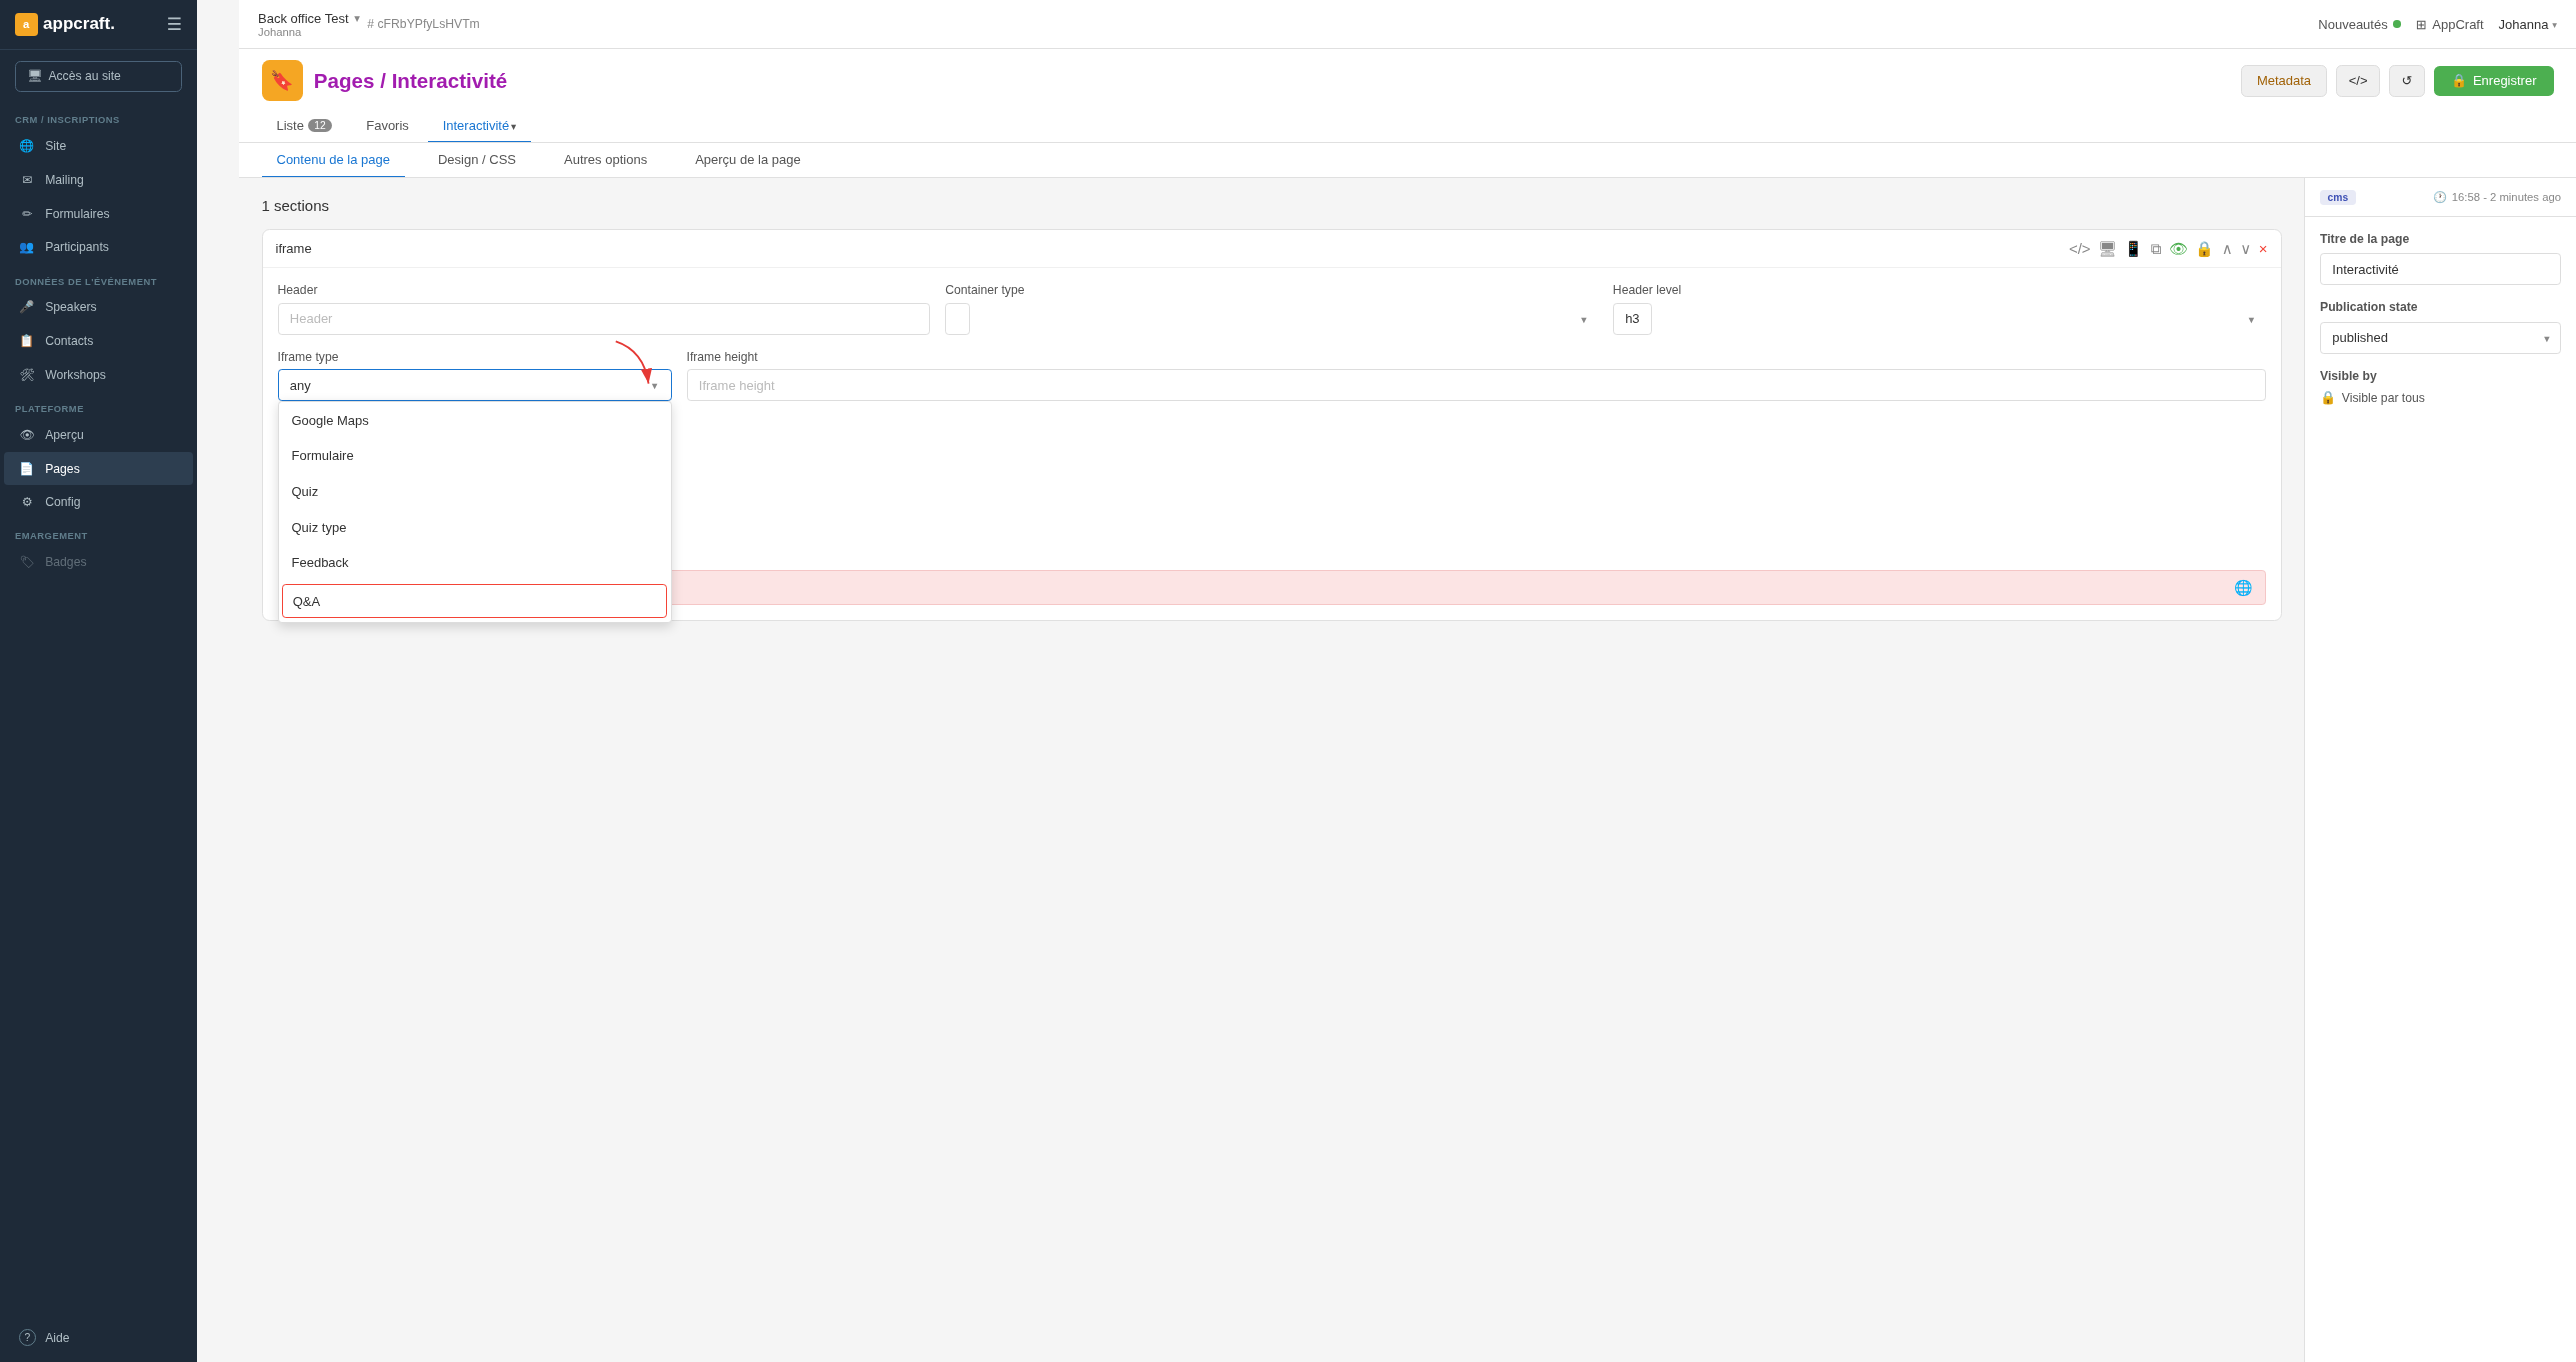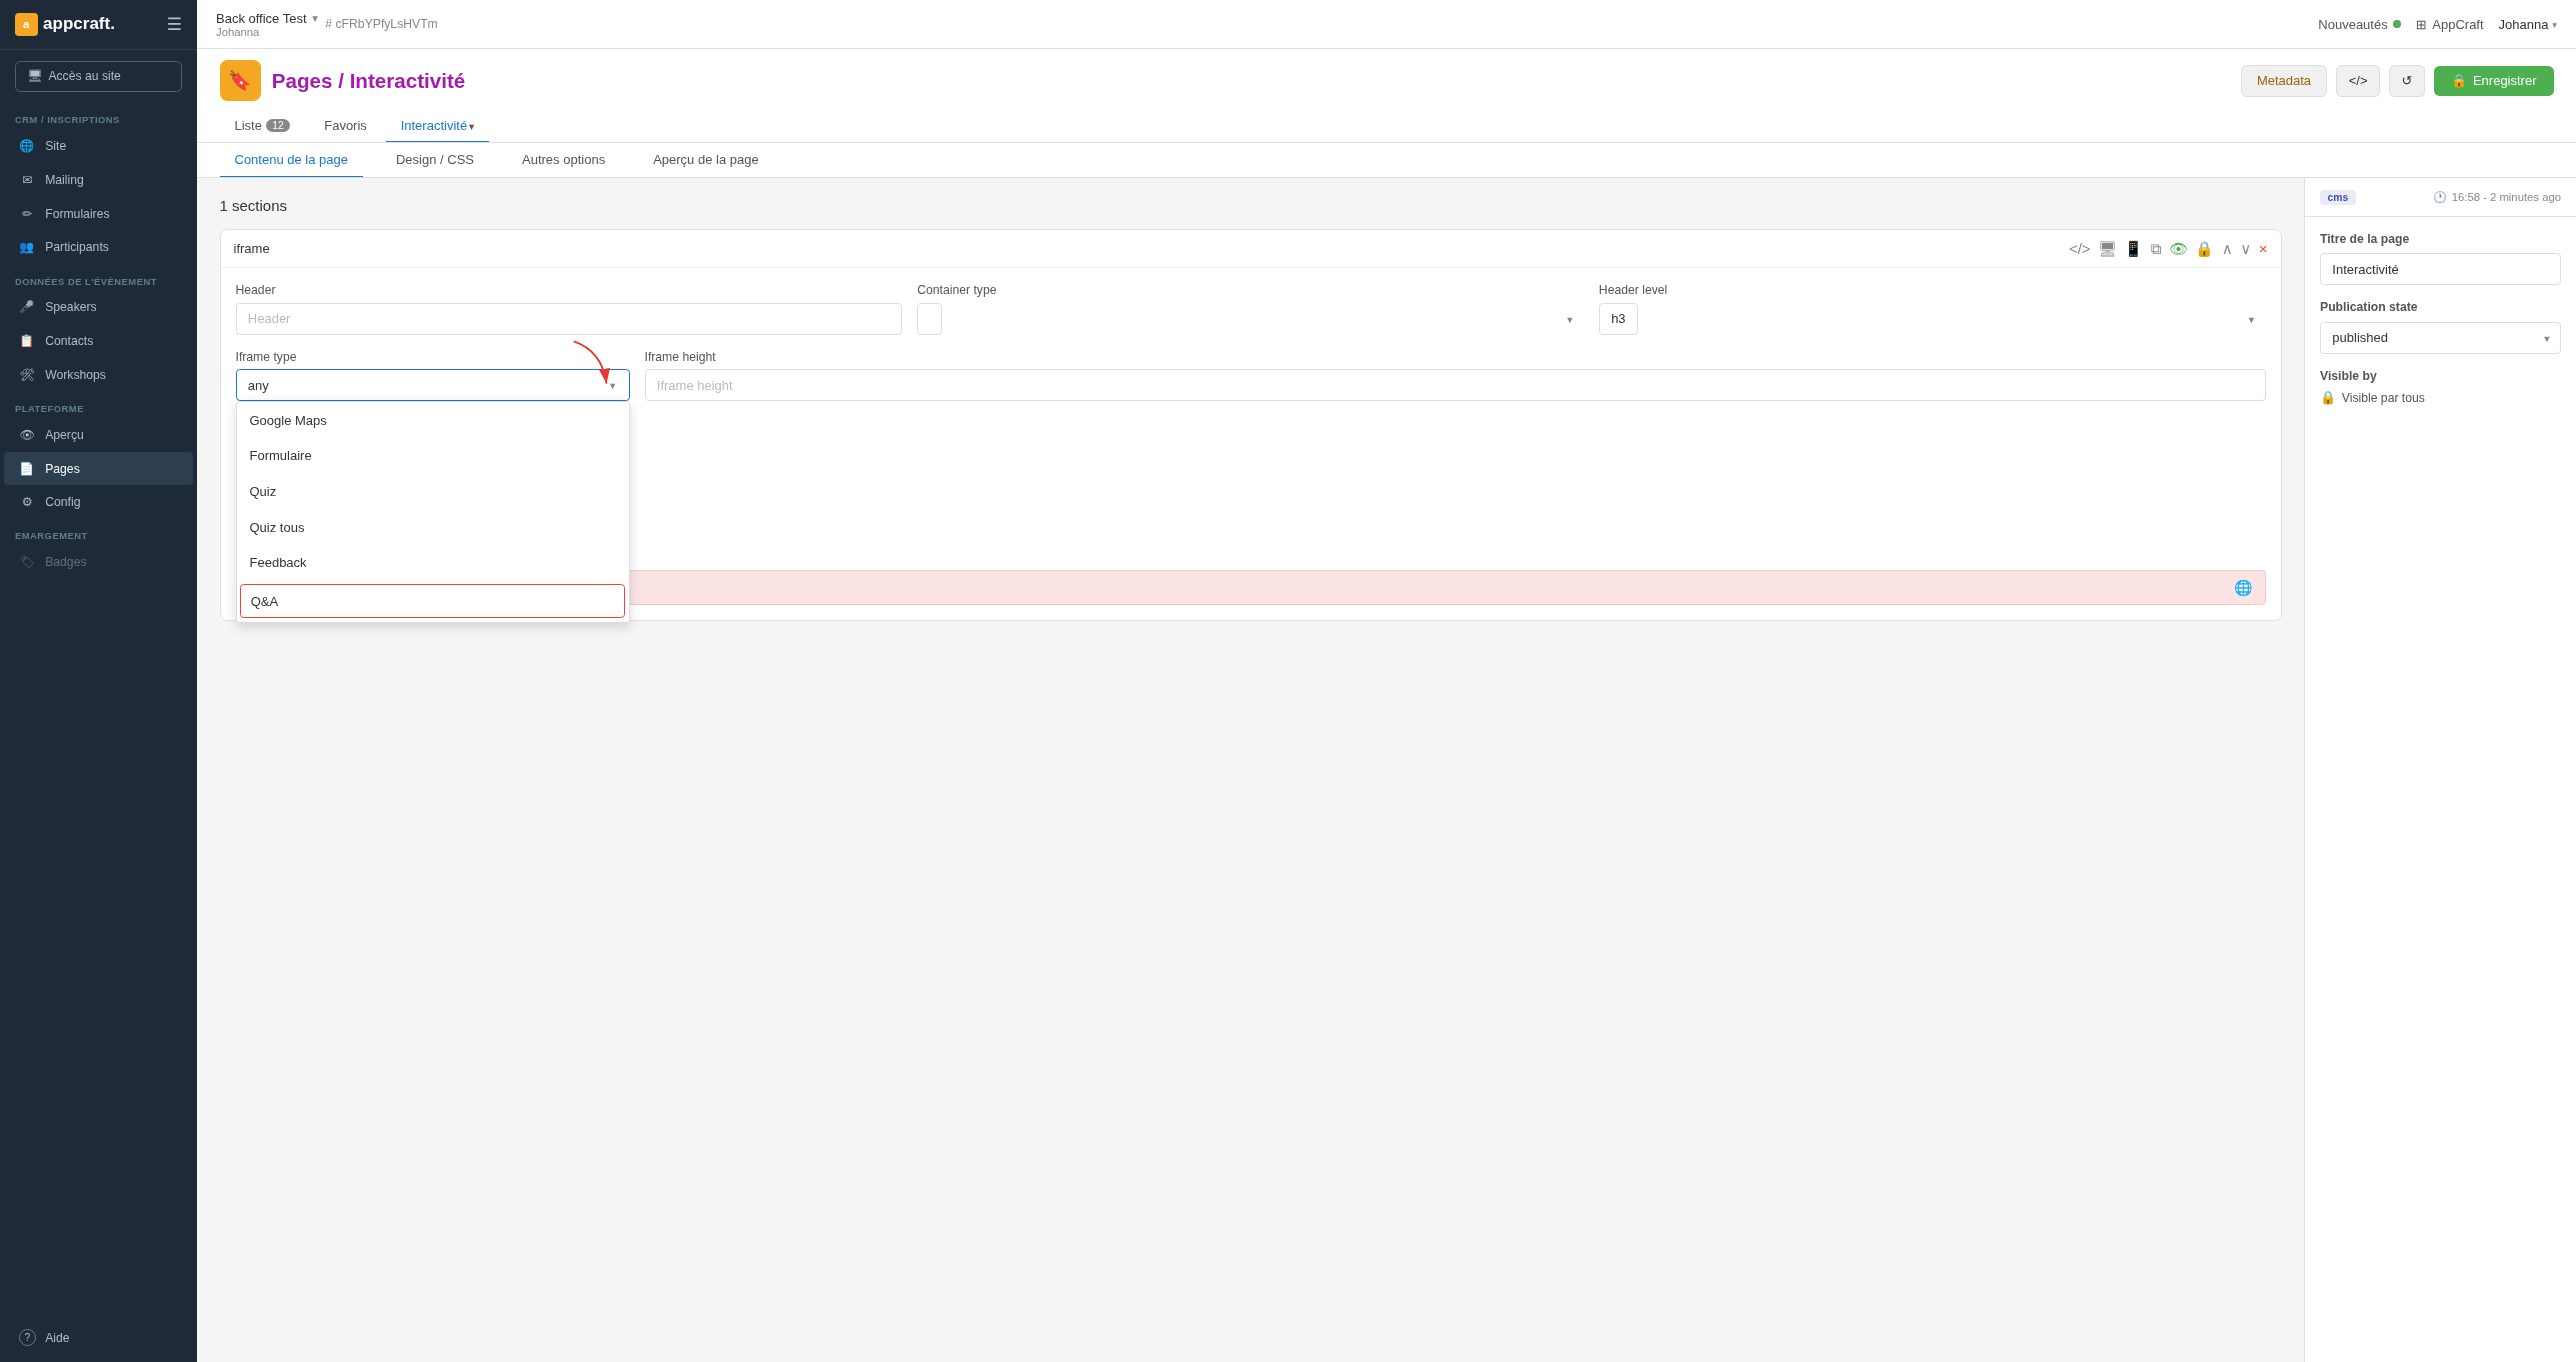--- a/index.html
+++ b/index.html
@@ -11,21 +11,21 @@
     .sidebar-logo-text { color: #fff; font-size: 17px; font-weight: bold; display: flex; align-items: center; gap: 5.6px; }
     .logo-icon { width: 22.5px; height: 22.5px; background: #f5a623; border-radius: 3.8px; display: flex; align-items: center; justify-content: center; color: #fff; font-size: 11.3px; font-weight: bold; }
     .hamburger-icon { color: #b0bec5; cursor: pointer; font-size: 17px; }
     .sidebar-access-btn { margin: 11.3px 15px; background: transparent; border: 0.9px solid #4a6278; color: #b0bec5; padding: 7.5px 11.3px; border-radius: 5.6px; cursor: pointer; display: flex; align-items: center; gap: 5.6px; font-size: 12.2px; width: calc(100% - 30px); }
     .sidebar-section-label { font-size: 9.4px; font-weight: 600; color: #607d8b; padding: 11.3px 15px 3.8px; text-transform: uppercase; letter-spacing: 0.5px; }
     .sidebar-item { display: flex; align-items: center; gap: 9.4px; padding: 8.4px 15px; cursor: pointer; color: #b0bec5; font-size: 12.2px; border-radius: 3.8px; margin: 0 3.8px; }
     .sidebar-item.active { background: #2d3e50; color: #fff; }
     .sidebar-item-icon { width: 17px; height: 17px; display: flex; align-items: center; justify-content: center; flex-shrink: 0; }
 
     
-    .main { flex: 1; display: flex; flex-direction: column; overflow: hidden; }
+    .main { flex: 1; display: flex; flex-direction: column; overflow: hidden; padding-left: 42px; }
 
     
     .topbar { background: #fff; border-bottom: 0.9px solid #e0e0e0; padding: 0 19px; height: 49px; display: flex; align-items: center; justify-content: space-between; flex-shrink: 0; }
     .topbar-left { display: flex; align-items: center; gap: 7.5px; }
     .topbar-project { display: flex; flex-direction: column; }
     .topbar-hash { font-size: 12.2px; color: #888; display: flex; align-items: center; gap: 3.8px; }
     .topbar-right { display: flex; align-items: center; gap: 15px; }
     .topbar-nouveautes { display: flex; align-items: center; gap: 5.6px; font-size: 13px; color: #555; }
     .green-dot { width: 7.5px; height: 7.5px; background: #4caf50; border-radius: 50%; }
     .topbar-appcraft { display: flex; align-items: center; gap: 5.6px; font-size: 13px; color: #555; }
@@ -307,21 +307,21 @@
                 <div class="dropdown-container">
                   <div style="display:flex;align-items:center;border:0.9px solid #1976d2;border-radius:3.8px;padding:7.5px 11.3px;background:#fff;cursor:pointer;">
                     <span style="flex:1;font-size:13px;color:#333;">any</span>
                     <span style="font-size:9.4px;color:#888;">▼</span>
                   </div>
 
                   <div class="dropdown-list">
                     <div class="dropdown-item">Google Maps</div>
                     <div class="dropdown-item">Formulaire</div>
                     <div class="dropdown-item">Quiz</div>
-                    <div class="dropdown-item">Quiz tous</div>
+                    <div class="dropdown-item">Quiz type</div>
                     <div class="dropdown-item">Feedback</div>
                     <div class="dropdown-item highlighted" style="border:1.9px solid #f44336;border-radius:3.8px;margin:3.8px;padding:8.4px 9.4px;">Q&amp;A</div>
                   </div>
                 </div>
               </div>
 
               <div class="form-group" style="flex:1;">
                 <label class="form-label">Iframe height</label>
                 <input class="form-input" placeholder="Iframe height" style="">
               </div>

